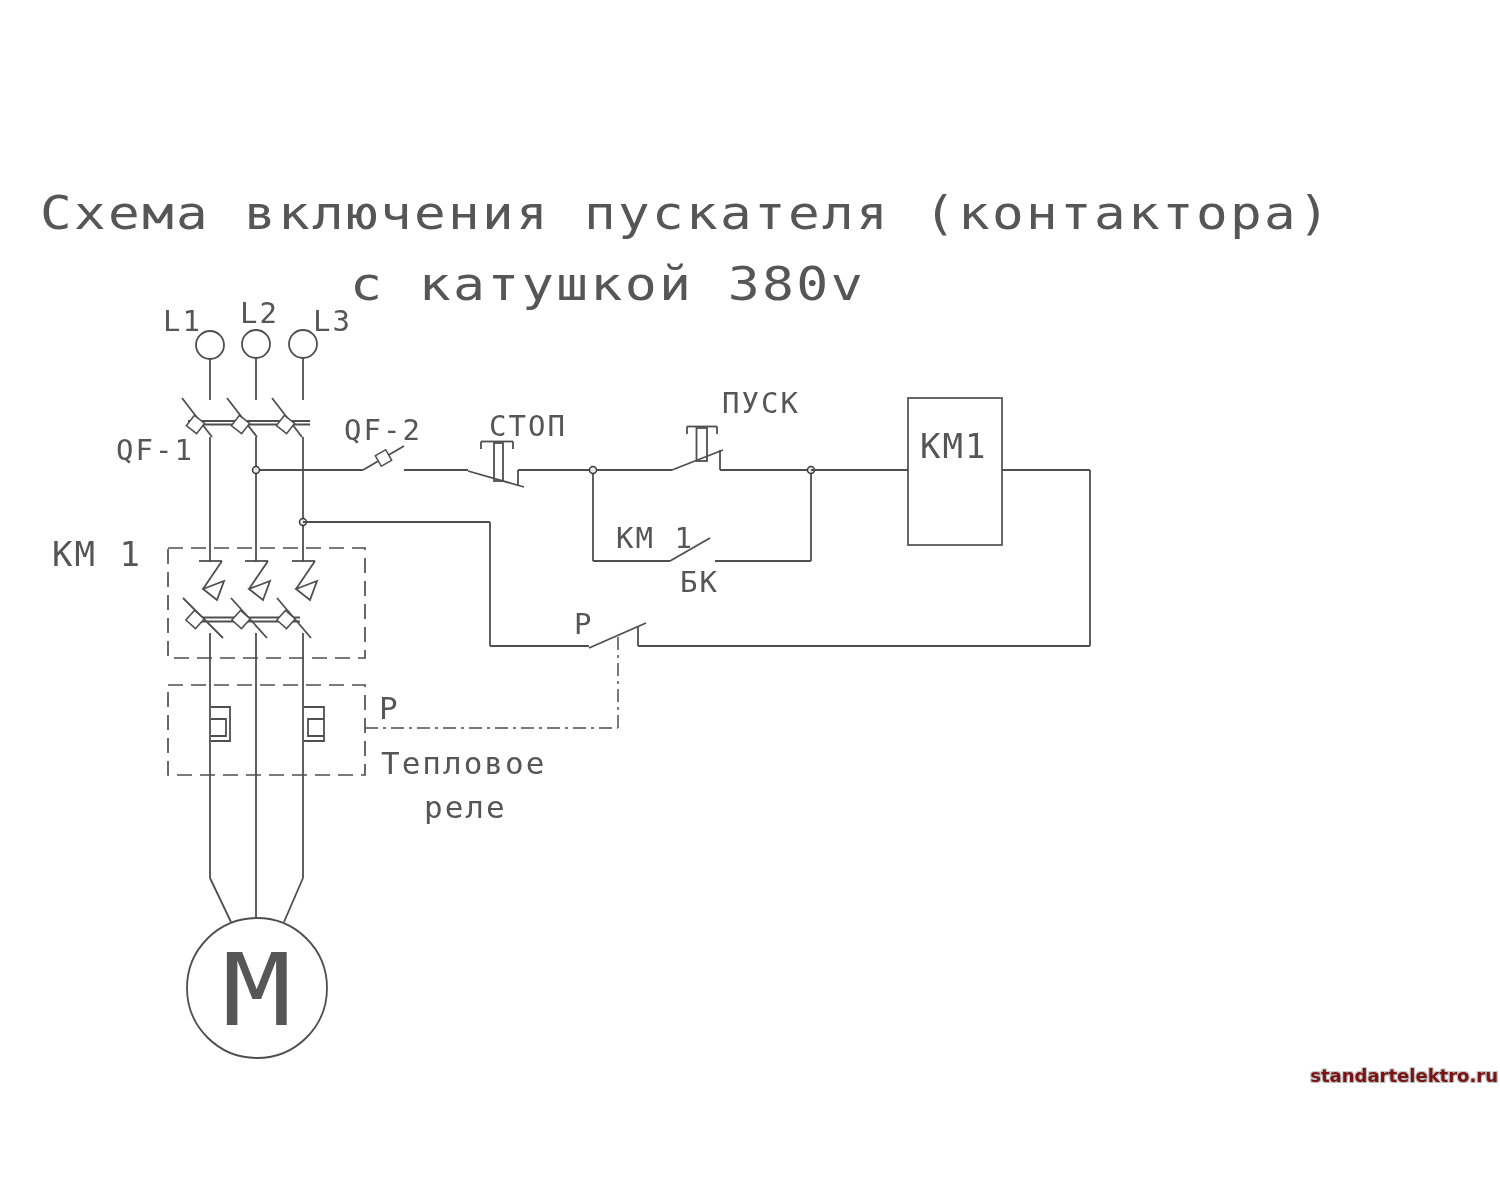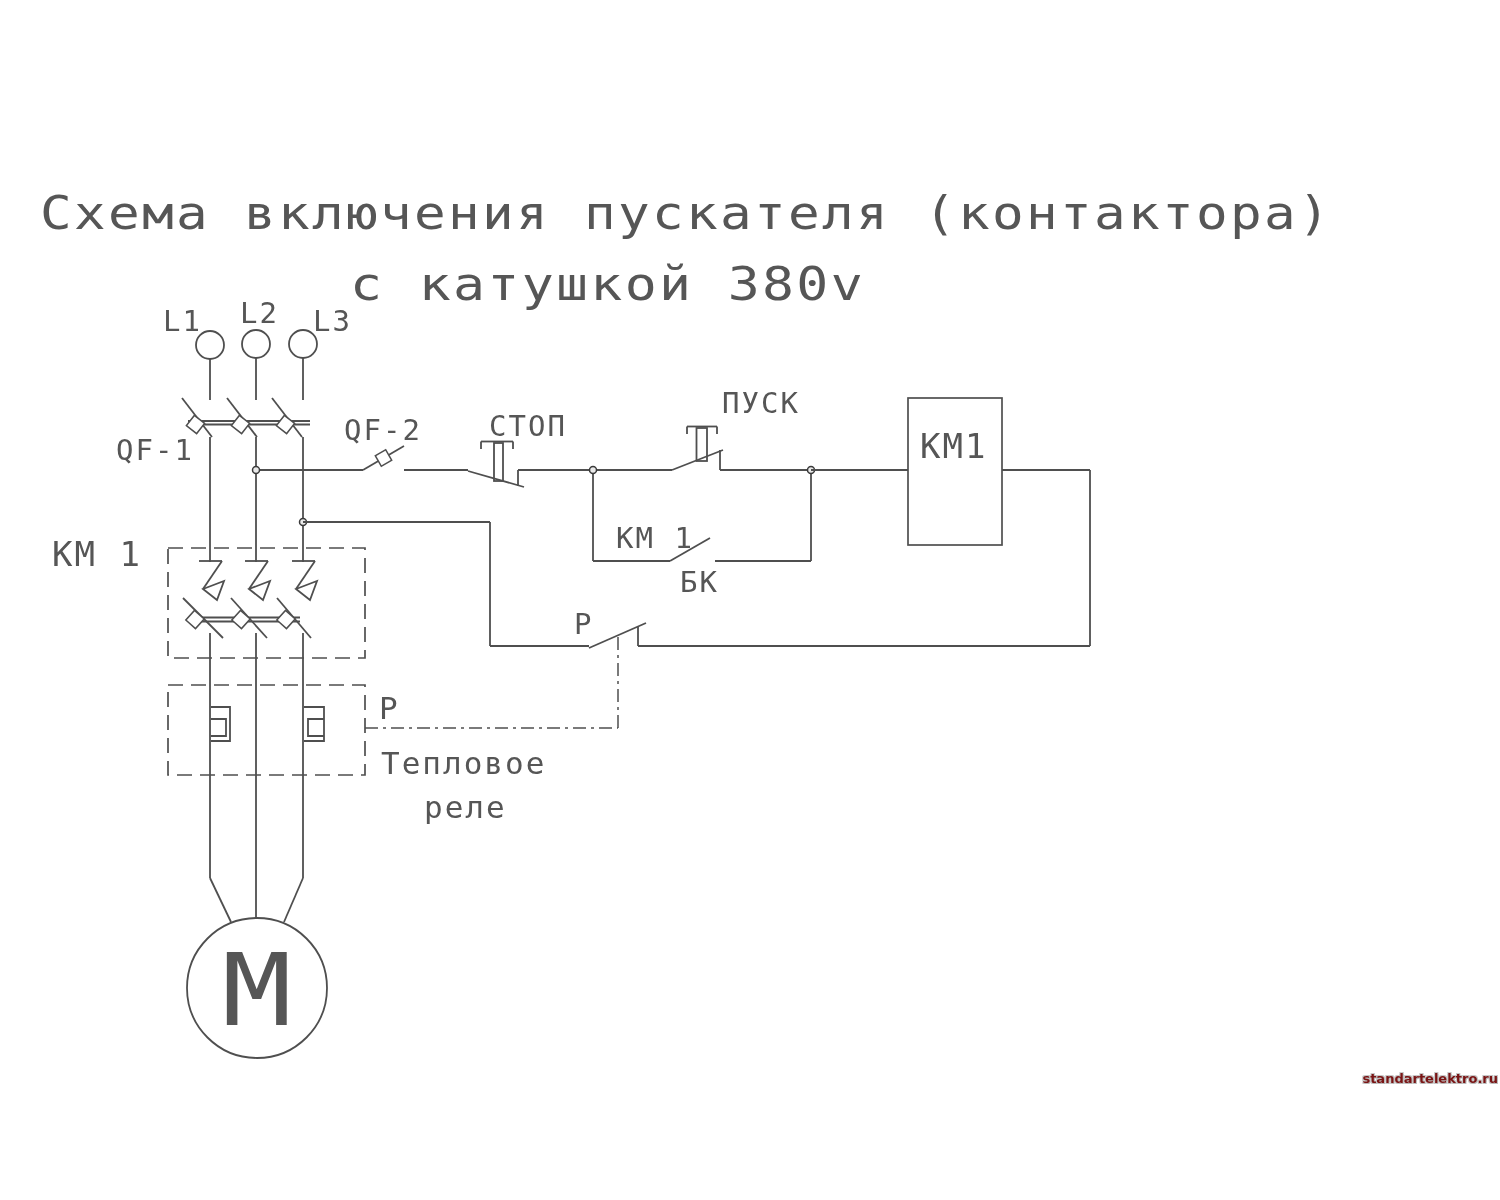--- a/index.html
+++ b/index.html
@@ -11,21 +11,21 @@
   svg .dashdot{stroke-dasharray:13 5 3 5;stroke-width:1.5;}
   svg .sq{fill:#ffffff;stroke-width:1.5;}
   svg .dot{fill:#e9e9e9;stroke:#3a3a3a;stroke-width:1.5;}
   svg text{font-family:"DejaVu Sans Mono","Liberation Mono",monospace;fill:#565656;stroke:none;letter-spacing:2px;}
   svg .t29{font-size:29px;}
   svg .t31{font-size:31px;}
   svg .t34{font-size:34px;}
   .watermark{
     position:absolute;right:2px;bottom:2px;
     font-family:"DejaVu Sans","Liberation Sans",sans-serif;
-    font-weight:bold;font-size:13px;letter-spacing:0px;
+    font-weight:bold;font-size:18px;letter-spacing:0px;
     text-shadow:1px 1px 0 #b8b8b8,-1px -1px 0 #c8c8c8,1px -1px 0 #c4c4c4,-1px 1px 0 #c4c4c4;
   }
 </style>
 </head>
 <body>
 
 <div id="stage">
 <svg width="1500" height="1200" viewBox="0 0 1500 1200">
 
   <g>

